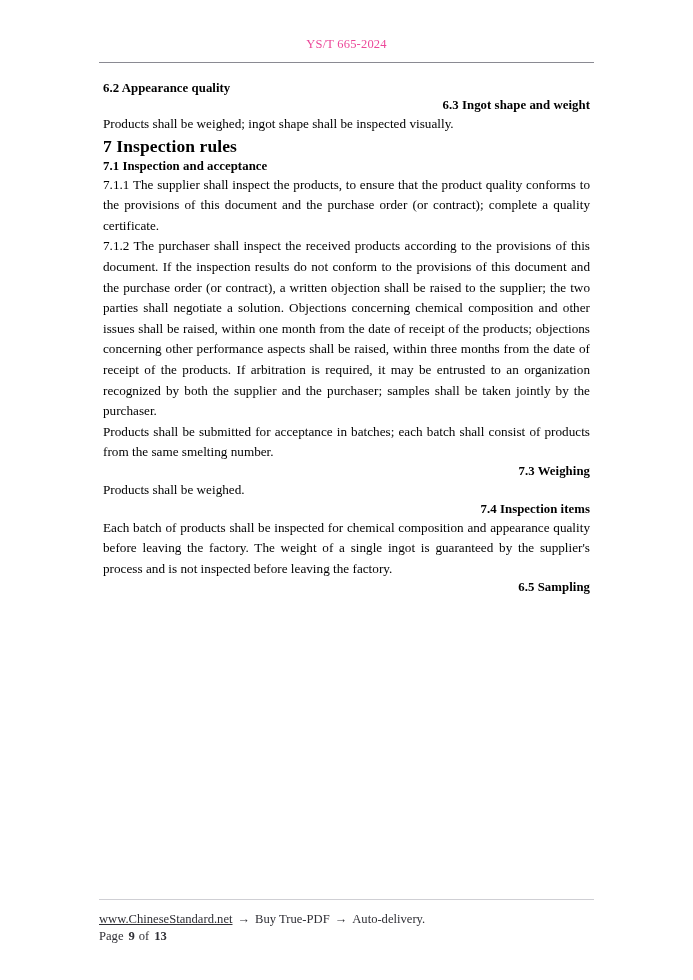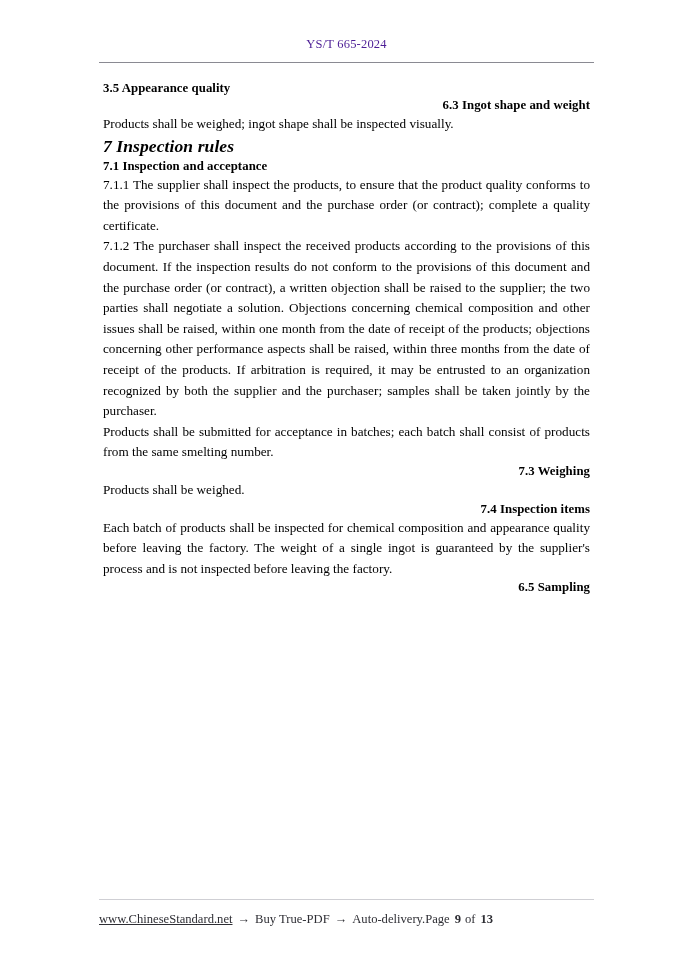--- a/index.html
+++ b/index.html
@@ -24,21 +24,21 @@
   
   .page-header {
     position: absolute;
     left: 99px;
     top: 36px;
     width: 495px;
   }
   .header-title {
     text-align: center;
     font-size: 12.5px;
-    color: #4c1d95;
+    color: #ec4899;
     letter-spacing: 0.2px;
     line-height: 16px;
   }
   .header-rule {
     margin-top: 10px;
     border-top: 1px solid #8a8a92;
     width: 100%;
     height: 0;
   }
   
@@ -72,42 +72,43 @@
     text-align: justify;
     text-justify: inter-word;
     letter-spacing: 0.01px;
   }
   .run-in {
     font-weight: normal;
   }
   
   .gap-sub-before { margin-top: 18px; text-align: right; }
   .gap-para-before { margin-top: 13px; }
-  .gap-main-before { margin-top: 27px; font-style: italic; }
+  .gap-main-before { margin-top: 27px; }
   .gap-sub-after-main { margin-top: 22px; }
   
   .page-footer {
     position: absolute;
     left: 99px;
     top: 899px;
     width: 495px;
   }
   .footer-rule {
     border-top: 1px solid #cfcfd4;
     width: 100%;
     height: 0;
   }
   .footer-row {
     margin-top: 11px;
     display: flex;
     align-items: baseline;
-    justify-content: flex-start;
+    justify-content: space-between;
     font-size: 12.6px;
     color: #2e2e34;
     line-height: 17px;
+    flex-direction: column;
   }
   .footer-left {
     display: flex;
     align-items: baseline;
     white-space: nowrap;
   }
   .footer-url {
     text-decoration: underline;
     color: #2e2e34;
   }
@@ -130,21 +131,21 @@
 
 <div class="page">
 
   <div class="page-header">
     <div class="header-title">YS/T 665-2024</div>
     <div class="header-rule"></div>
   </div>
 
   <div class="content">
 
-    <h3 class="sub-heading">3.5 Appearance quality</h3>
+    <h3 class="sub-heading">6.2 Appearance quality</h3>
 
     <h3 class="sub-heading gap-sub-before">6.3 Ingot shape and weight</h3>
     <p class="body-text gap-para-before">Products shall be weighed; ingot shape shall be inspected visually.</p>
 
     <h2 class="main-heading gap-main-before">7 Inspection rules</h2>
 
     <h3 class="sub-heading gap-sub-after-main">7.1 Inspection and acceptance</h3>
 
     <p class="body-text gap-para-before"><span class="run-in">7.1.1</span> <span>The supplier shall inspect the products, to ensure that the product quality conforms to the provisions of this document and the purchase order (or contract); complete a quality certificate.</span></p>
 

